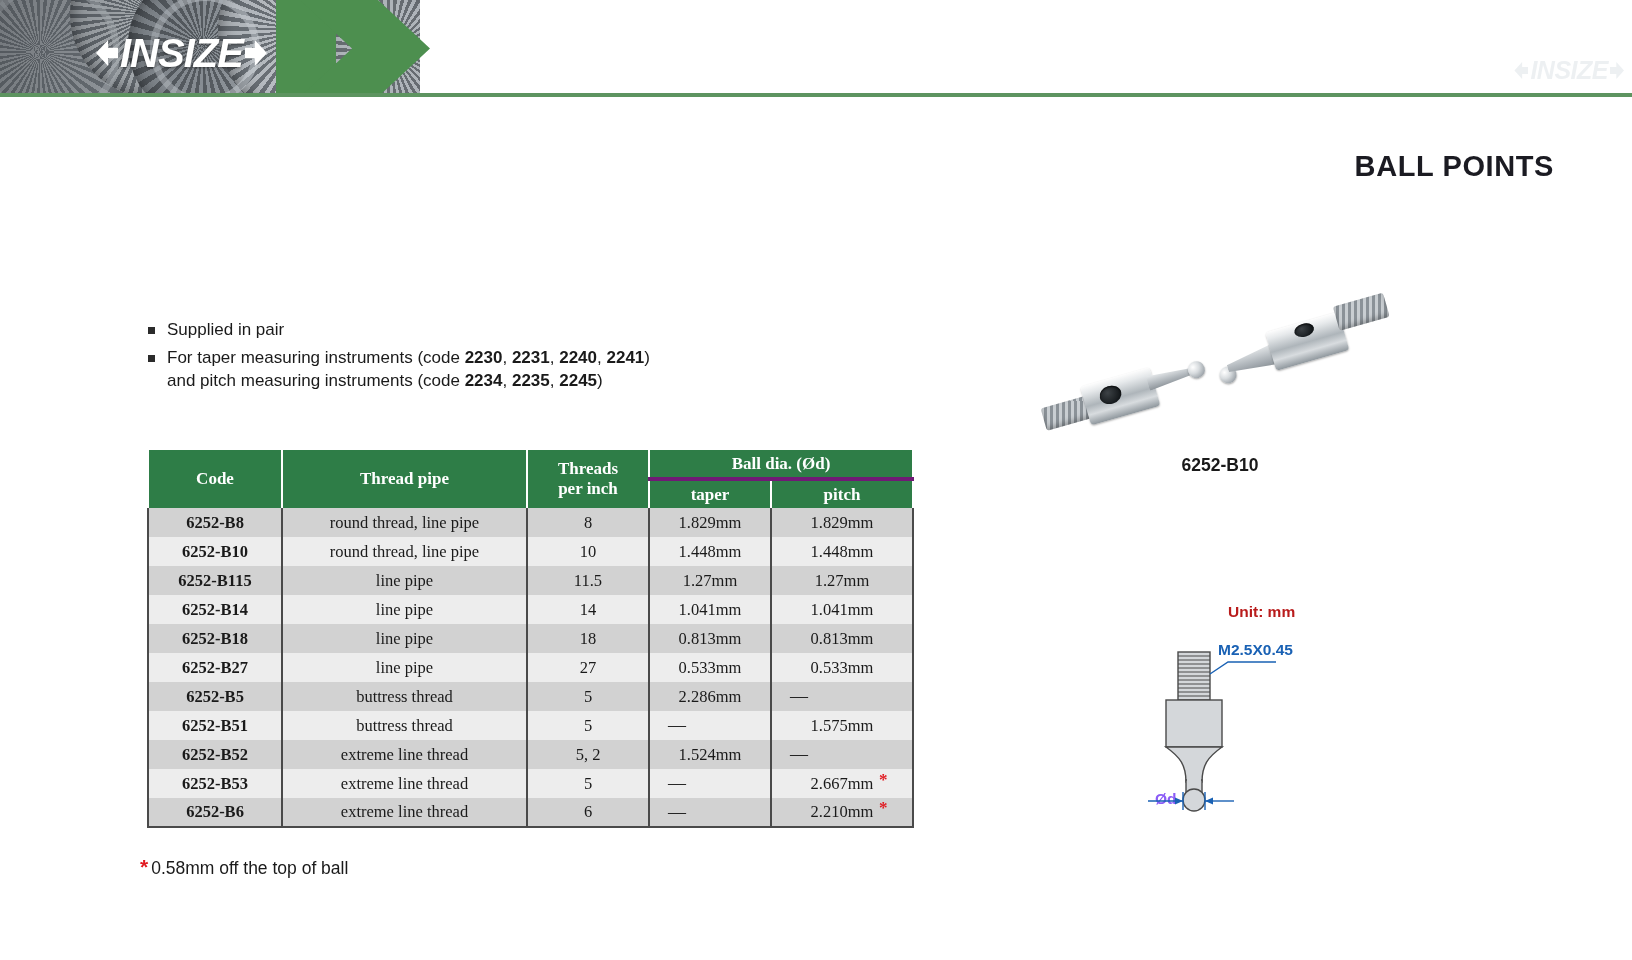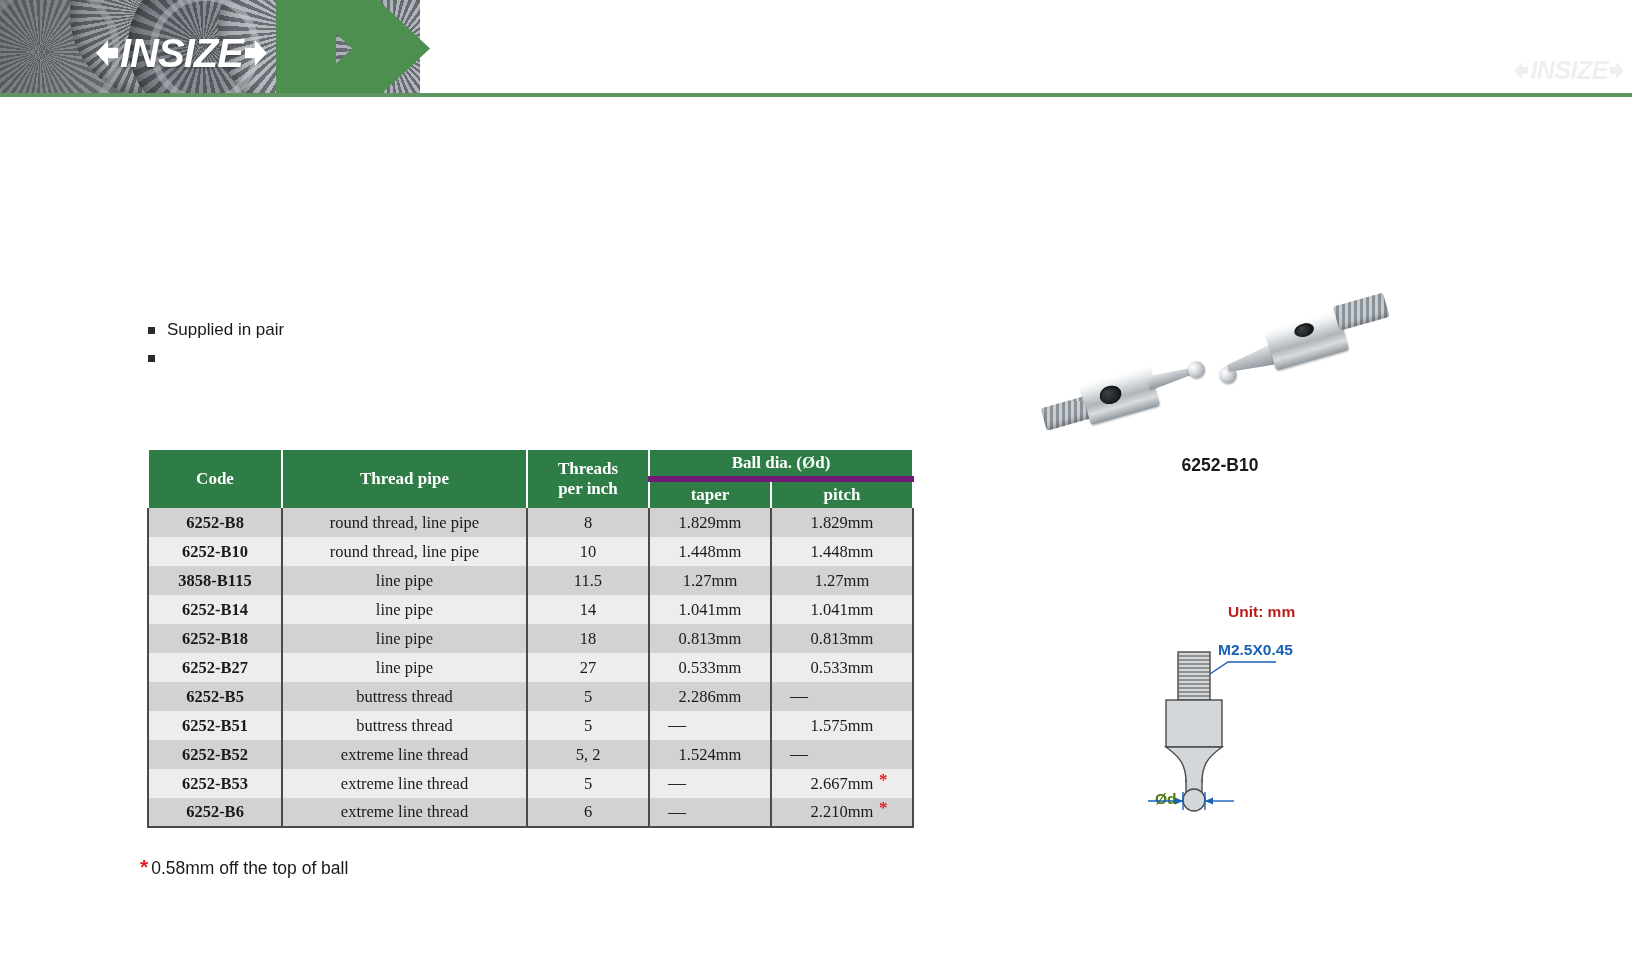--- a/index.html
+++ b/index.html
@@ -137,21 +137,21 @@
     background: #2e7d47;
     color: #ffffff;
     font-weight: bold;
     border-left: 2px solid #ffffff;
     border-right: 2px solid #ffffff;
     font-size: 17px;
   }
   .tbl thead tr:first-child th:first-child,
   .tbl thead tr:first-child th:nth-child(2),
   .tbl thead tr:first-child th:nth-child(3) { border-bottom: none; }
-  .tbl thead .sub th { border-top: 6px solid #701a75; }
+  .tbl thead .sub th { border-top: 4px solid #701a75; }
 
   .c-code  { width: 134px; }
   .c-type  { width: 245px; }
   .c-tpi   { width: 122px; }
   .c-taper { width: 122px; }
   .c-pitch { width: 142px; }
 
   .tbl tbody tr.odd  td { background: #d2d2d2; }
   .tbl tbody tr.even td { background: #ededed; }
   .tbl tbody td { height: 29px; color: #1a1a1a; }
@@ -215,21 +215,21 @@
   .unit-label {
     position: absolute; left: 1228px; top: 603px;
     font-size: 15.5px; font-weight: bold; color: #b91c1c;
   }
   .m-label {
     position: absolute; left: 1218px; top: 641px;
     font-size: 15.5px; font-weight: bold; color: #1961b4;
   }
   .od-label {
     position: absolute; left: 1155px; top: 790px;
-    font-size: 15.5px; font-weight: bold; color: #4d7c0f;
+    font-size: 15.5px; font-weight: bold; color: #8b5cf6;
   }
 </style>
 </head>
 <body>
 
 <div class="page">
 
   <div class="banner">
     <div class="banner-photo">
       <div class="gear g1"></div>
@@ -252,28 +252,30 @@
 
     <div class="logo-wm">
       <div class="arr-l"></div>
       <div class="lw">INSIZE</div>
       <div class="arr-r"></div>
     </div>
 
     <div class="banner-rule"></div>
   </div>
 
+  <div class="page-title">BALL POINTS</div>
 
   <div class="bullets">
       <div class="bullet-row">
         <div class="bullet-sq"></div>
         <div class="bullet-text">Supplied in pair</div>
       </div>
       <div class="bullet-row">
         <div class="bullet-sq"></div>
+        <div class="bullet-text">For taper measuring instruments (code <b>2230</b>, <b>2231</b>, <b>2240</b>, <b>2241</b>)<br>and pitch measuring instruments (code <b>2234</b>, <b>2235</b>, <b>2245</b>)</div>
       </div>
     </div>
 
   <table class="tbl">
     <thead>
       <tr>
         <th class="c-code" rowspan="2">Code</th>
         <th class="c-type" rowspan="2">Thread pipe</th>
         <th class="c-tpi" rowspan="2">
           <div>Threads</div>
@@ -295,21 +297,21 @@
           <td class="c-pitch">1.829mm</td>
         </tr>
         <tr class="even">
           <td class="code c-code">6252-B10</td>
           <td class="c-type">round thread, line pipe</td>
           <td class="c-tpi">10</td>
           <td class="c-taper">1.448mm</td>
           <td class="c-pitch">1.448mm</td>
         </tr>
         <tr class="odd">
-          <td class="code c-code">3858-B115</td>
+          <td class="code c-code">6252-B115</td>
           <td class="c-type">line pipe</td>
           <td class="c-tpi">11.5</td>
           <td class="c-taper">1.27mm</td>
           <td class="c-pitch">1.27mm</td>
         </tr>
         <tr class="even">
           <td class="code c-code">6252-B14</td>
           <td class="c-type">line pipe</td>
           <td class="c-tpi">14</td>
           <td class="c-taper">1.041mm</td>

